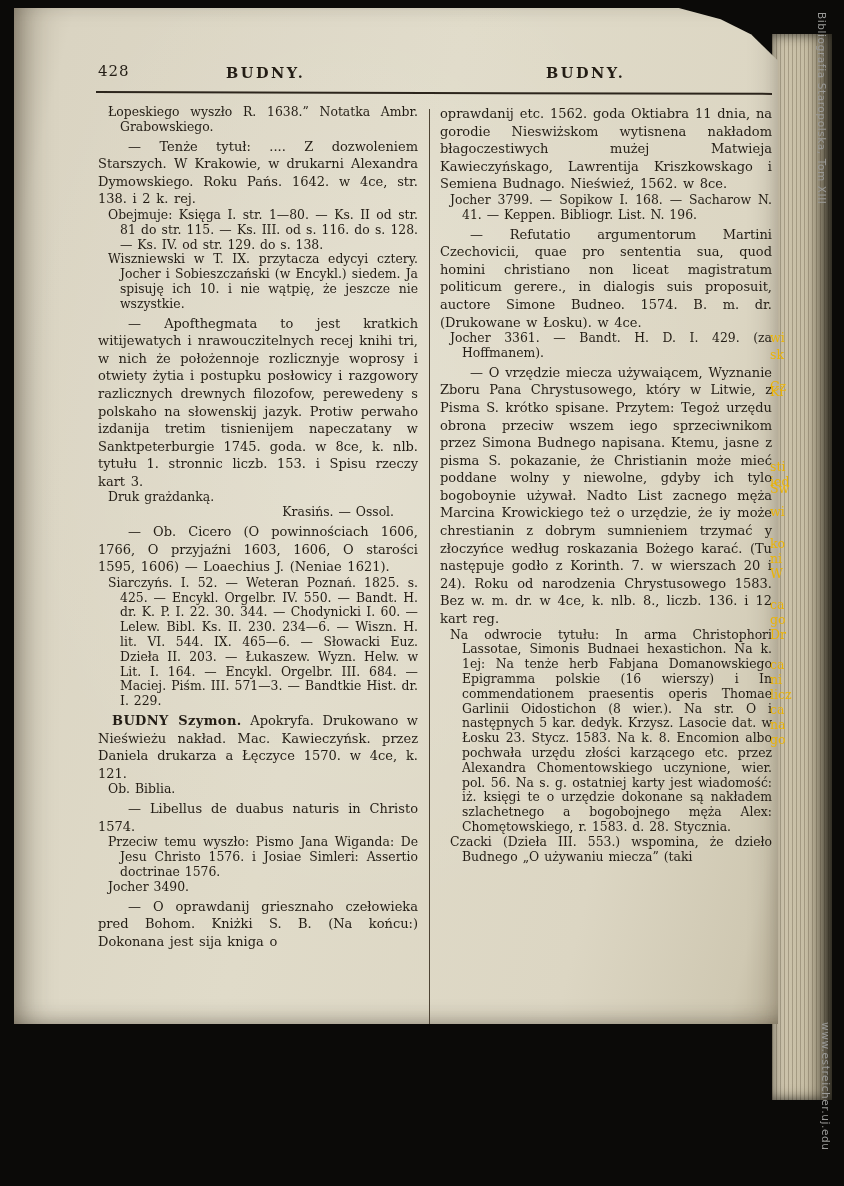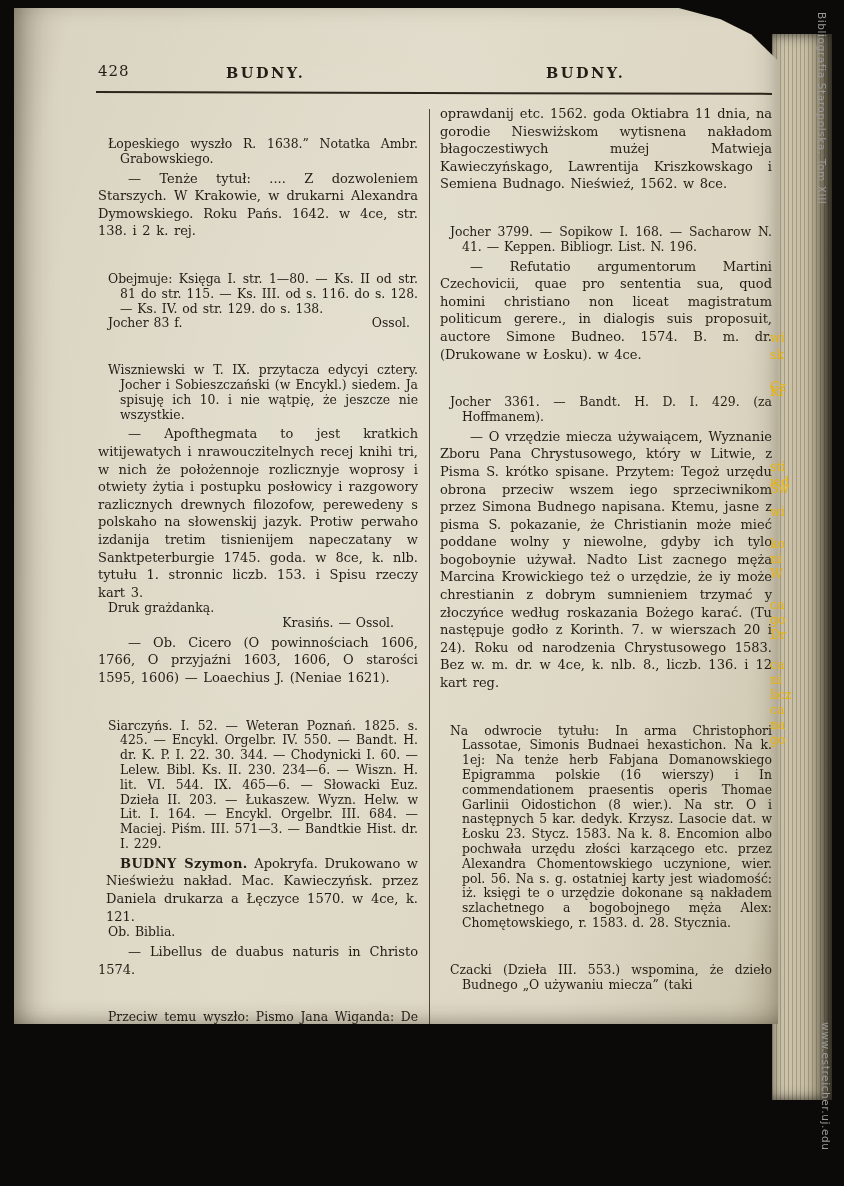--- a/index.html
+++ b/index.html
@@ -48,23 +48,23 @@
     position:absolute;left:84px;top:97px;width:674px;
     display:flex;align-items:flex-start;
   }
   .column{width:320px;}
   .column.rightcol{width:332px;}
   .divider{width:1px;align-self:stretch;background:#4d4334;margin:4px 10px 0 11px;min-height:938px;}
   
   .para{margin:0;text-align:justify;hyphens:auto;}
   .para.main{font-size:13px;line-height:17.6px;text-indent:30px;margin-top:3px;word-spacing:1.5px;}
   .para.main.main_cont{text-indent:0;margin-top:0;}
-  .para.main.entry{text-indent:14px;margin-left:8px;}
+  .para.main.entry{text-indent:14px;}
   .para.small{font-size:12.4px;line-height:14.8px;word-spacing:1px;}
-  .para.small.small_hang{padding-left:22px;text-indent:-12px;margin-top:32px;}
+  .para.small.small_hang{padding-left:22px;text-indent:-12px;}
   .para.small.plain{padding-left:10px;text-align:left;}
   .para.small.rightal{text-align:right;padding-right:24px;}
   .para.small.split{display:flex;justify-content:space-between;padding-left:10px;padding-right:8px;}
   .entry strong{letter-spacing:.4px;}
   
   .fragment{
     position:absolute;left:770px;width:26px;
     font-size:12.5px;color:#eab308;z-index:5;
     font-family:"DejaVu Serif","Liberation Serif",serif;
   }
@@ -87,24 +87,20 @@
     <span class="page-number">428</span>
     <span class="running-head left">BUDNY.</span>
     <span class="running-head right">BUDNY.</span>
     <div class="header-rule"></div>
 
     <div class="columns">
       <div class="column leftcol" id="col-left">
           <p class="para small small_hang">Łopeskiego wyszło R. 1638.” Notatka Ambr. Grabowskiego.</p>
           <p class="para main main">— Tenże tytuł: .... Z dozwoleniem Starszych. W Krakowie, w drukarni Alexandra Dymowskiego. Roku Pańs. 1642. w 4ce, str. 138. i 2 k. rej.</p>
           <p class="para small small_hang">Obejmuje: Księga I. str. 1—80. — Ks. II od str. 81 do str. 115. — Ks. III. od s. 116. do s. 128. — Ks. IV. od str. 129. do s. 138.</p>
-          <div class="para small split">
-            <span>Jocher 83 f.</span>
-            <span>Ossol.</span>
-          </div>
           <p class="para small small_hang">Wiszniewski w T. IX. przytacza edycyi cztery. Jocher i Sobieszczański (w Encykl.) siedem. Ja spisuję ich 10. i nie wątpię, że jeszcze nie wszystkie.</p>
           <p class="para main main">— Apofthegmata to jest kratkich witijewatych i nrawouczitelnych recej knihi tri, w nich że położennoje rozlicznyje woprosy i otwiety żytia i postupku posłowicy i razgowory razlicznych drewnych filozofow, perewedeny s polskaho na słowenskij jazyk. Protiw perwaho izdanija tretim tisnienijem napeczatany w Sanktpeterburgie 1745. goda. w 8ce, k. nlb. tytułu 1. stronnic liczb. 153. i Spisu rzeczy kart 3.</p>
           <p class="para small plain">Druk grażdanką.</p>
           <p class="para small rightal">Krasińs. — Ossol.</p>
           <p class="para main main">— Ob. Cicero (O powinnościach 1606, 1766, O przyjaźni 1603, 1606, O starości 1595, 1606) — Loaechius J. (Neniae 1621).</p>
           <p class="para small small_hang">Siarczyńs. I. 52. — Weteran Poznań. 1825. s. 425. — Encykl. Orgelbr. IV. 550. — Bandt. H. dr. K. P. I. 22. 30. 344. — Chodynicki I. 60. — Lelew. Bibl. Ks. II. 230. 234—6. — Wiszn. H. lit. VI. 544. IX. 465—6. — Słowacki Euz. Dzieła II. 203. — Łukaszew. Wyzn. Helw. w Lit. I. 164. — Encykl. Orgelbr. III. 684. — Maciej. Piśm. III. 571—3. — Bandtkie Hist. dr. I. 229.</p>
           <p class="para main entry"><strong>BUDNY Szymon.</strong> Apokryfa. Drukowano w Nieświeżu nakład. Mac. Kawieczyńsk. przez Daniela drukarza a Łęczyce 1570. w 4ce, k. 121.</p>
           <p class="para small plain">Ob. Biblia.</p>
           <p class="para main main">— Libellus de duabus naturis in Christo 1574.</p>
           <p class="para small small_hang">Przeciw temu wyszło: Pismo Jana Wiganda: De Jesu Christo 1576. i Josiae Simleri: Assertio doctrinae 1576.</p>

